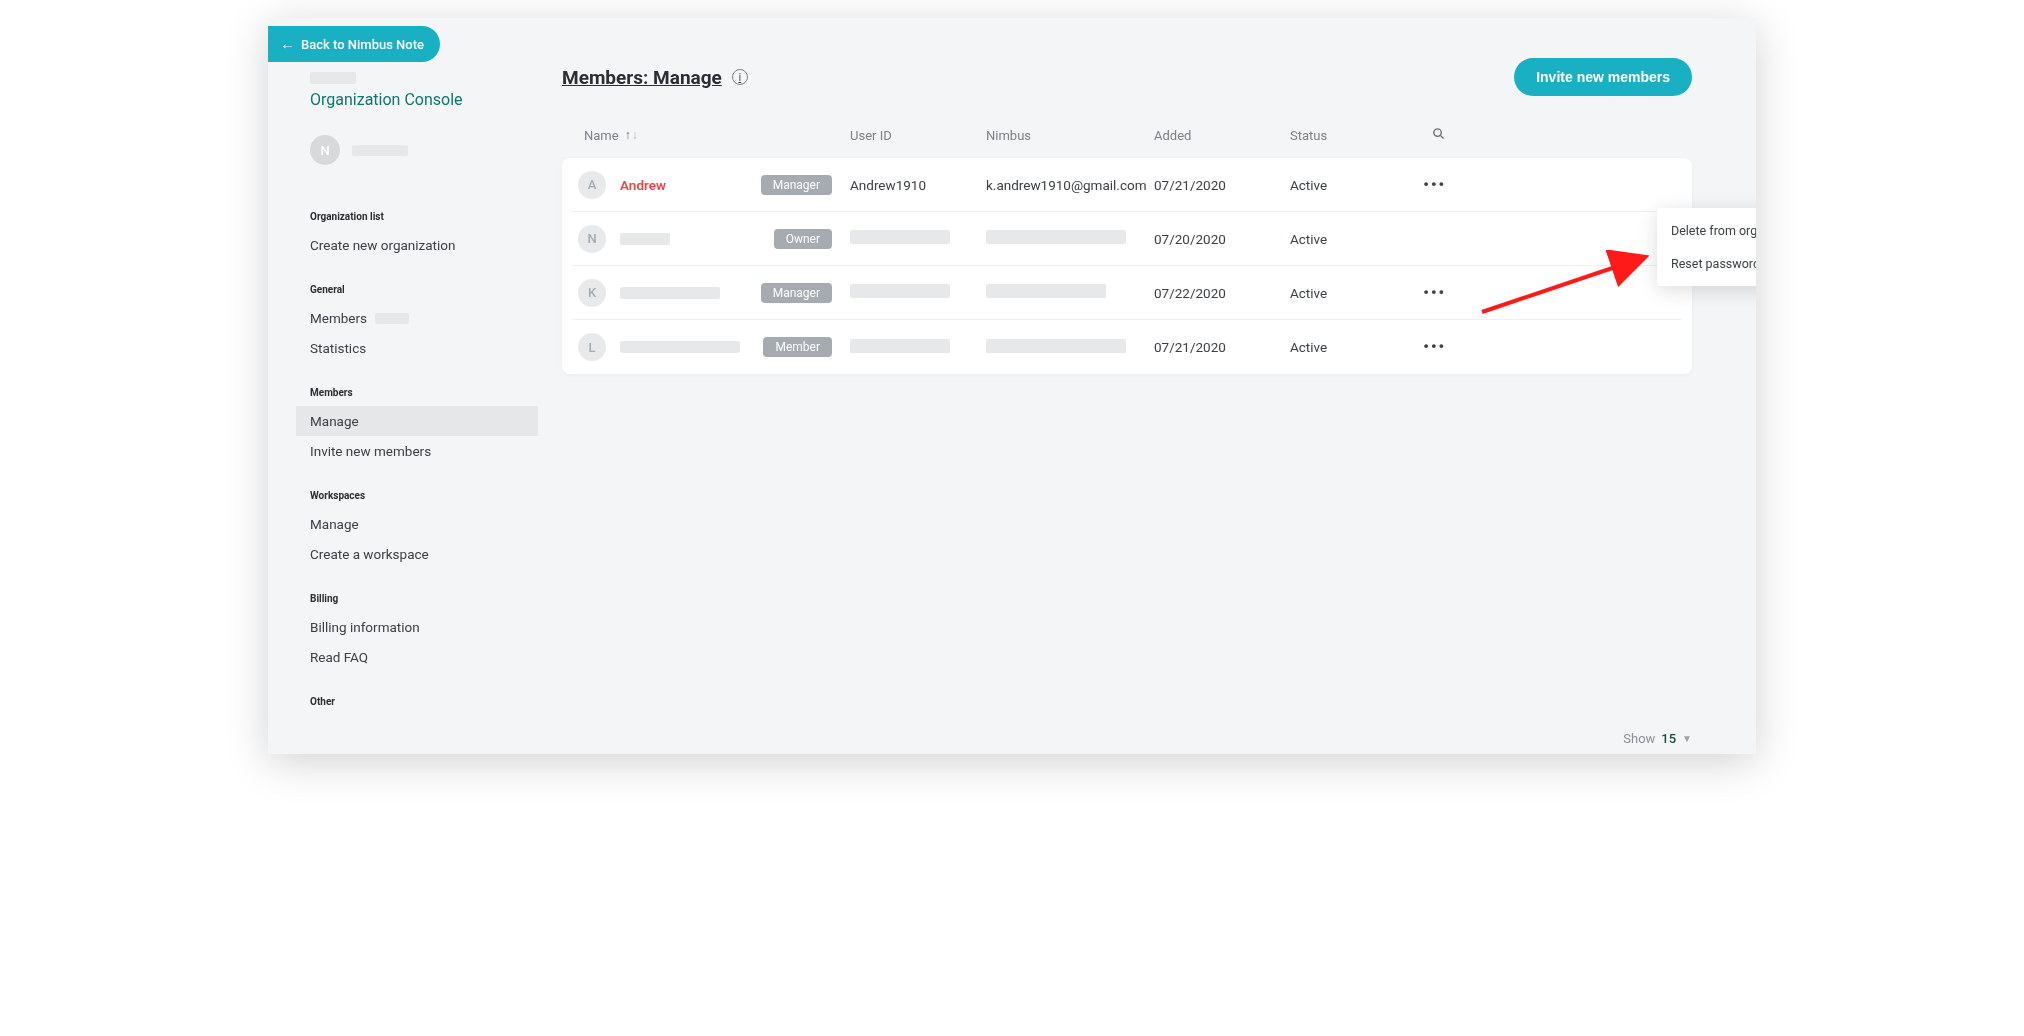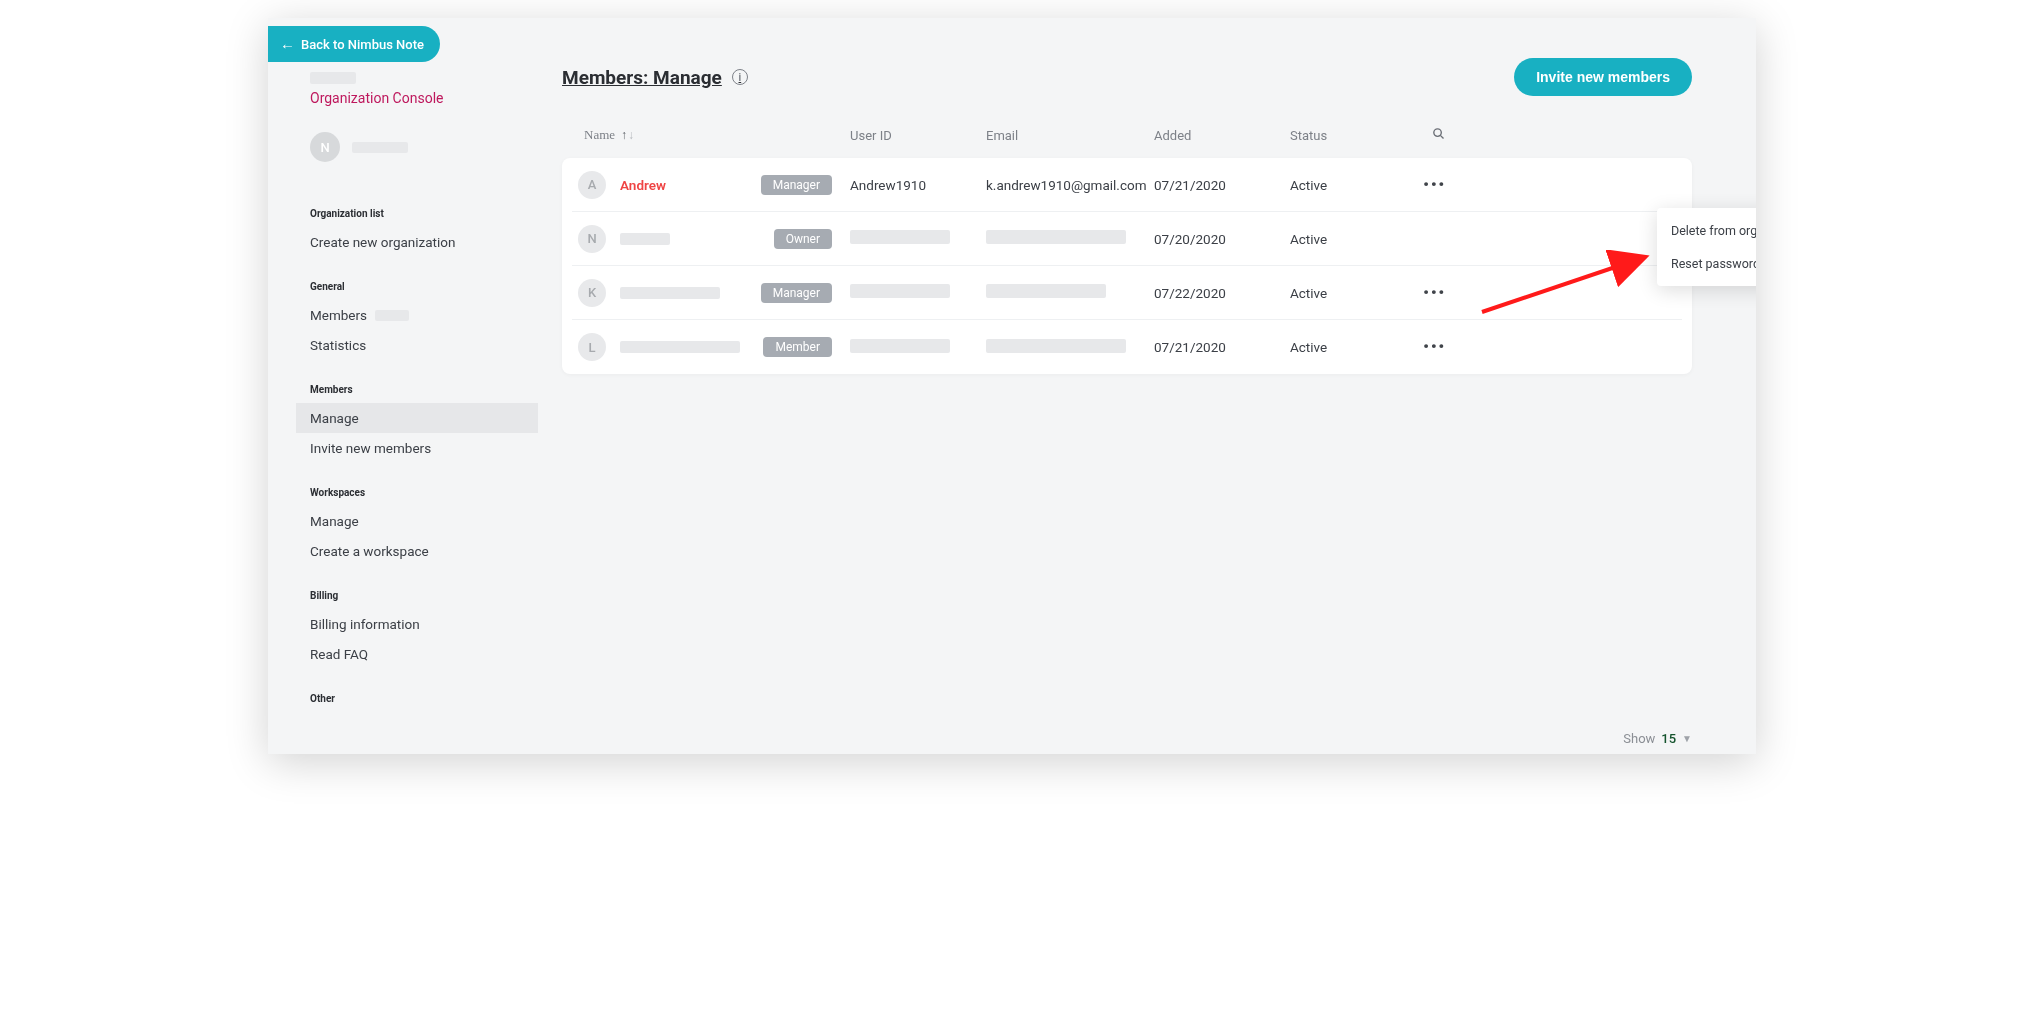--- a/index.html
+++ b/index.html
@@ -48,21 +48,21 @@
     overflow-y: auto;
     padding-top: 54px;
     position: relative;
   }
   .sidebar::-webkit-scrollbar { width: 8px; }
   .sidebar::-webkit-scrollbar-thumb { background: #c7c9cc; border-radius: 4px; }
   .sidebar::-webkit-scrollbar-track { background: #e6e7e9; }
   .sb-pad { padding-left: 42px; padding-right: 18px; }
   .org-name-block { margin-bottom: 6px; }
   .org-name-redacted { width: 46px; height: 12px; background: #dedfe1; border-radius: 2px; margin-bottom: 6px; }
-  .console-label { font-size: 14px; color: #be185d; }
+  .console-label { font-size: 16px; color: #0f766e; }
   .user-chip { display:flex; align-items:center; gap:12px; margin-top: 26px; margin-bottom: 22px;}
   .avatar { width: 30px; height: 30px; border-radius: 50%; background: #d7d9db; color:#fff; display:flex; align-items:center; justify-content:center; font-size:13px; font-weight:500; }
   .avatar.small { width:28px; height:28px; background:#e8e9eb; color:#a7aaae; }
   .redact { background: #e7e8ea; border-radius:2px; }
   .sb-section-title { font-size: 10px; font-weight:700; color:#2b2e33; padding: 14px 0 8px; }
   .sb-item { font-size: 13.5px; color:#3c4047; padding: 7px 0; cursor:pointer; }
   .sb-item.active { background:#e6e7e9; margin-left:-14px; margin-right:-18px; padding-left:14px; padding-right:18px; }
   .sb-group { padding-top: 10px; }
   
   .main {
@@ -70,21 +70,21 @@
     padding: 40px 64px 0 24px;
     position: relative;
   }
   .header-row { display:flex; align-items:center; justify-content:space-between; margin-bottom:30px; padding-left:0; }
   .page-title { font-size: 19px; font-weight:700; color:#2b2e33; display:flex; align-items:center; gap:10px;text-decoration:underline; }
   .info-circle { width:16px; height:16px; border:1.4px solid #7d8188; border-radius:50%; display:flex; align-items:center; justify-content:center; font-size:10px; color:#7d8188; cursor:pointer; }
   .invite-btn { background:#18b0c2; color:#fff; border:none; border-radius:22px; padding:11px 22px; font-size:14px; font-weight:600; cursor:pointer; }
   
   .table-wrap { background:transparent; }
   .thead { display:flex; align-items:center; padding:0 10px 14px 10px; font-size:13px; color:#7d8188; }
-  .col-name { width:278px; display:flex; align-items:center; gap:6px; padding-left:12px;font-family:Liberation Serif, serif;}
+  .col-name { width:278px; display:flex; align-items:center; gap:6px; padding-left:12px;}
   .sort-icons { display:flex; gap:1px; font-size:12px; color:#5b5f66;}
   .col-userid { width:136px; }
   .col-email { width:168px; }
   .col-added { width:136px; }
   .col-status { width:118px; }
   .col-actions { width:38px; text-align:right; }
   .card { background:#fff; border-radius:8px; box-shadow: 0 1px 4px rgba(0,0,0,0.04); padding: 0 10px; }
   .row { display:flex; align-items:center; height:54px; border-bottom:1px solid #eef0f2; font-size:13.5px; color:#3c4047; }
   .row:last-child { border-bottom:none; }
   .name-cell { width:278px; display:flex; align-items:center; gap:14px; padding-left:6px;}
@@ -185,21 +185,21 @@
     <div class="table-wrap">
       <div class="thead">
         <div class="col-name">
           <span>Name</span>
           <span class="sort-icons">
             <span>↑</span>
             <span style="color:#b6b9be;">↓</span>
           </span>
         </div>
         <div class="col-userid">User ID</div>
-        <div class="col-email">Email</div>
+        <div class="col-email">Nimbus</div>
         <div class="col-added">Added</div>
         <div class="col-status">Status</div>
         <div class="search-icon-wrap">
           <svg class="search-icon" viewBox="0 0 24 24" fill="none" stroke="currentColor" stroke-width="2.2">
               <circle cx="10.5" cy="10.5" r="6"></circle>
               <line x1="20" y1="20" x2="15" y2="15"></line>
             </svg>
         </div>
       </div>
 

